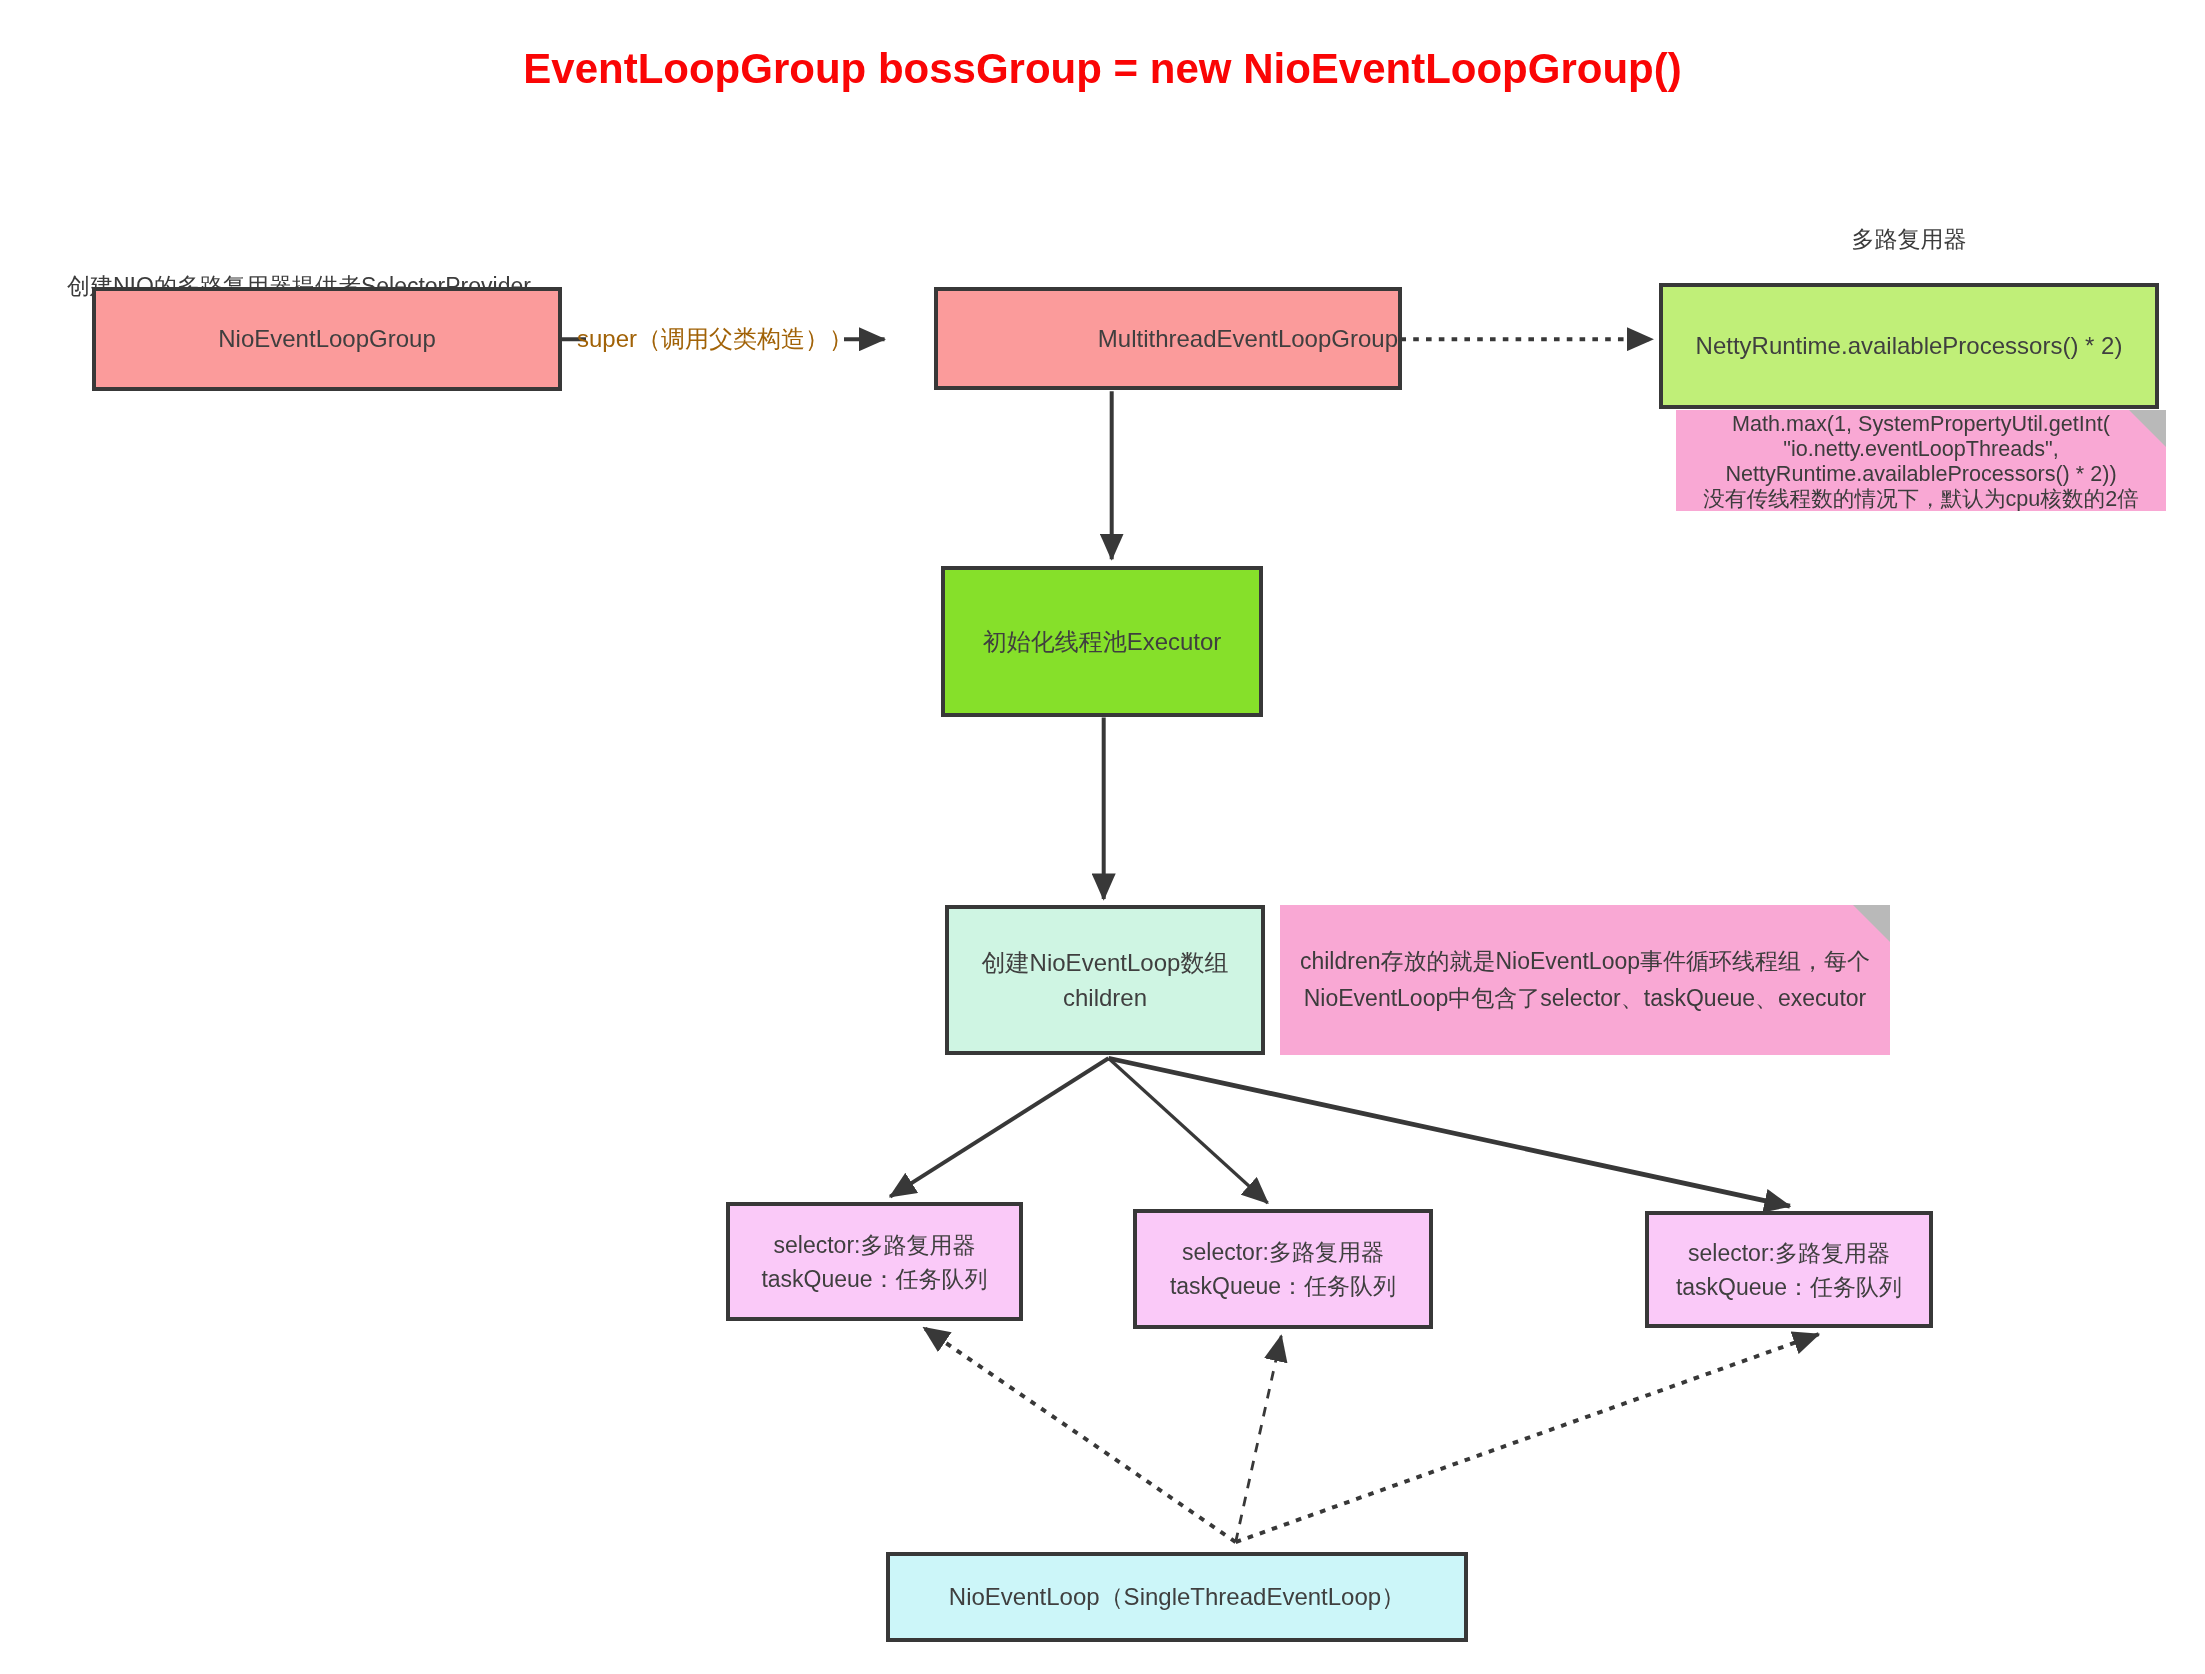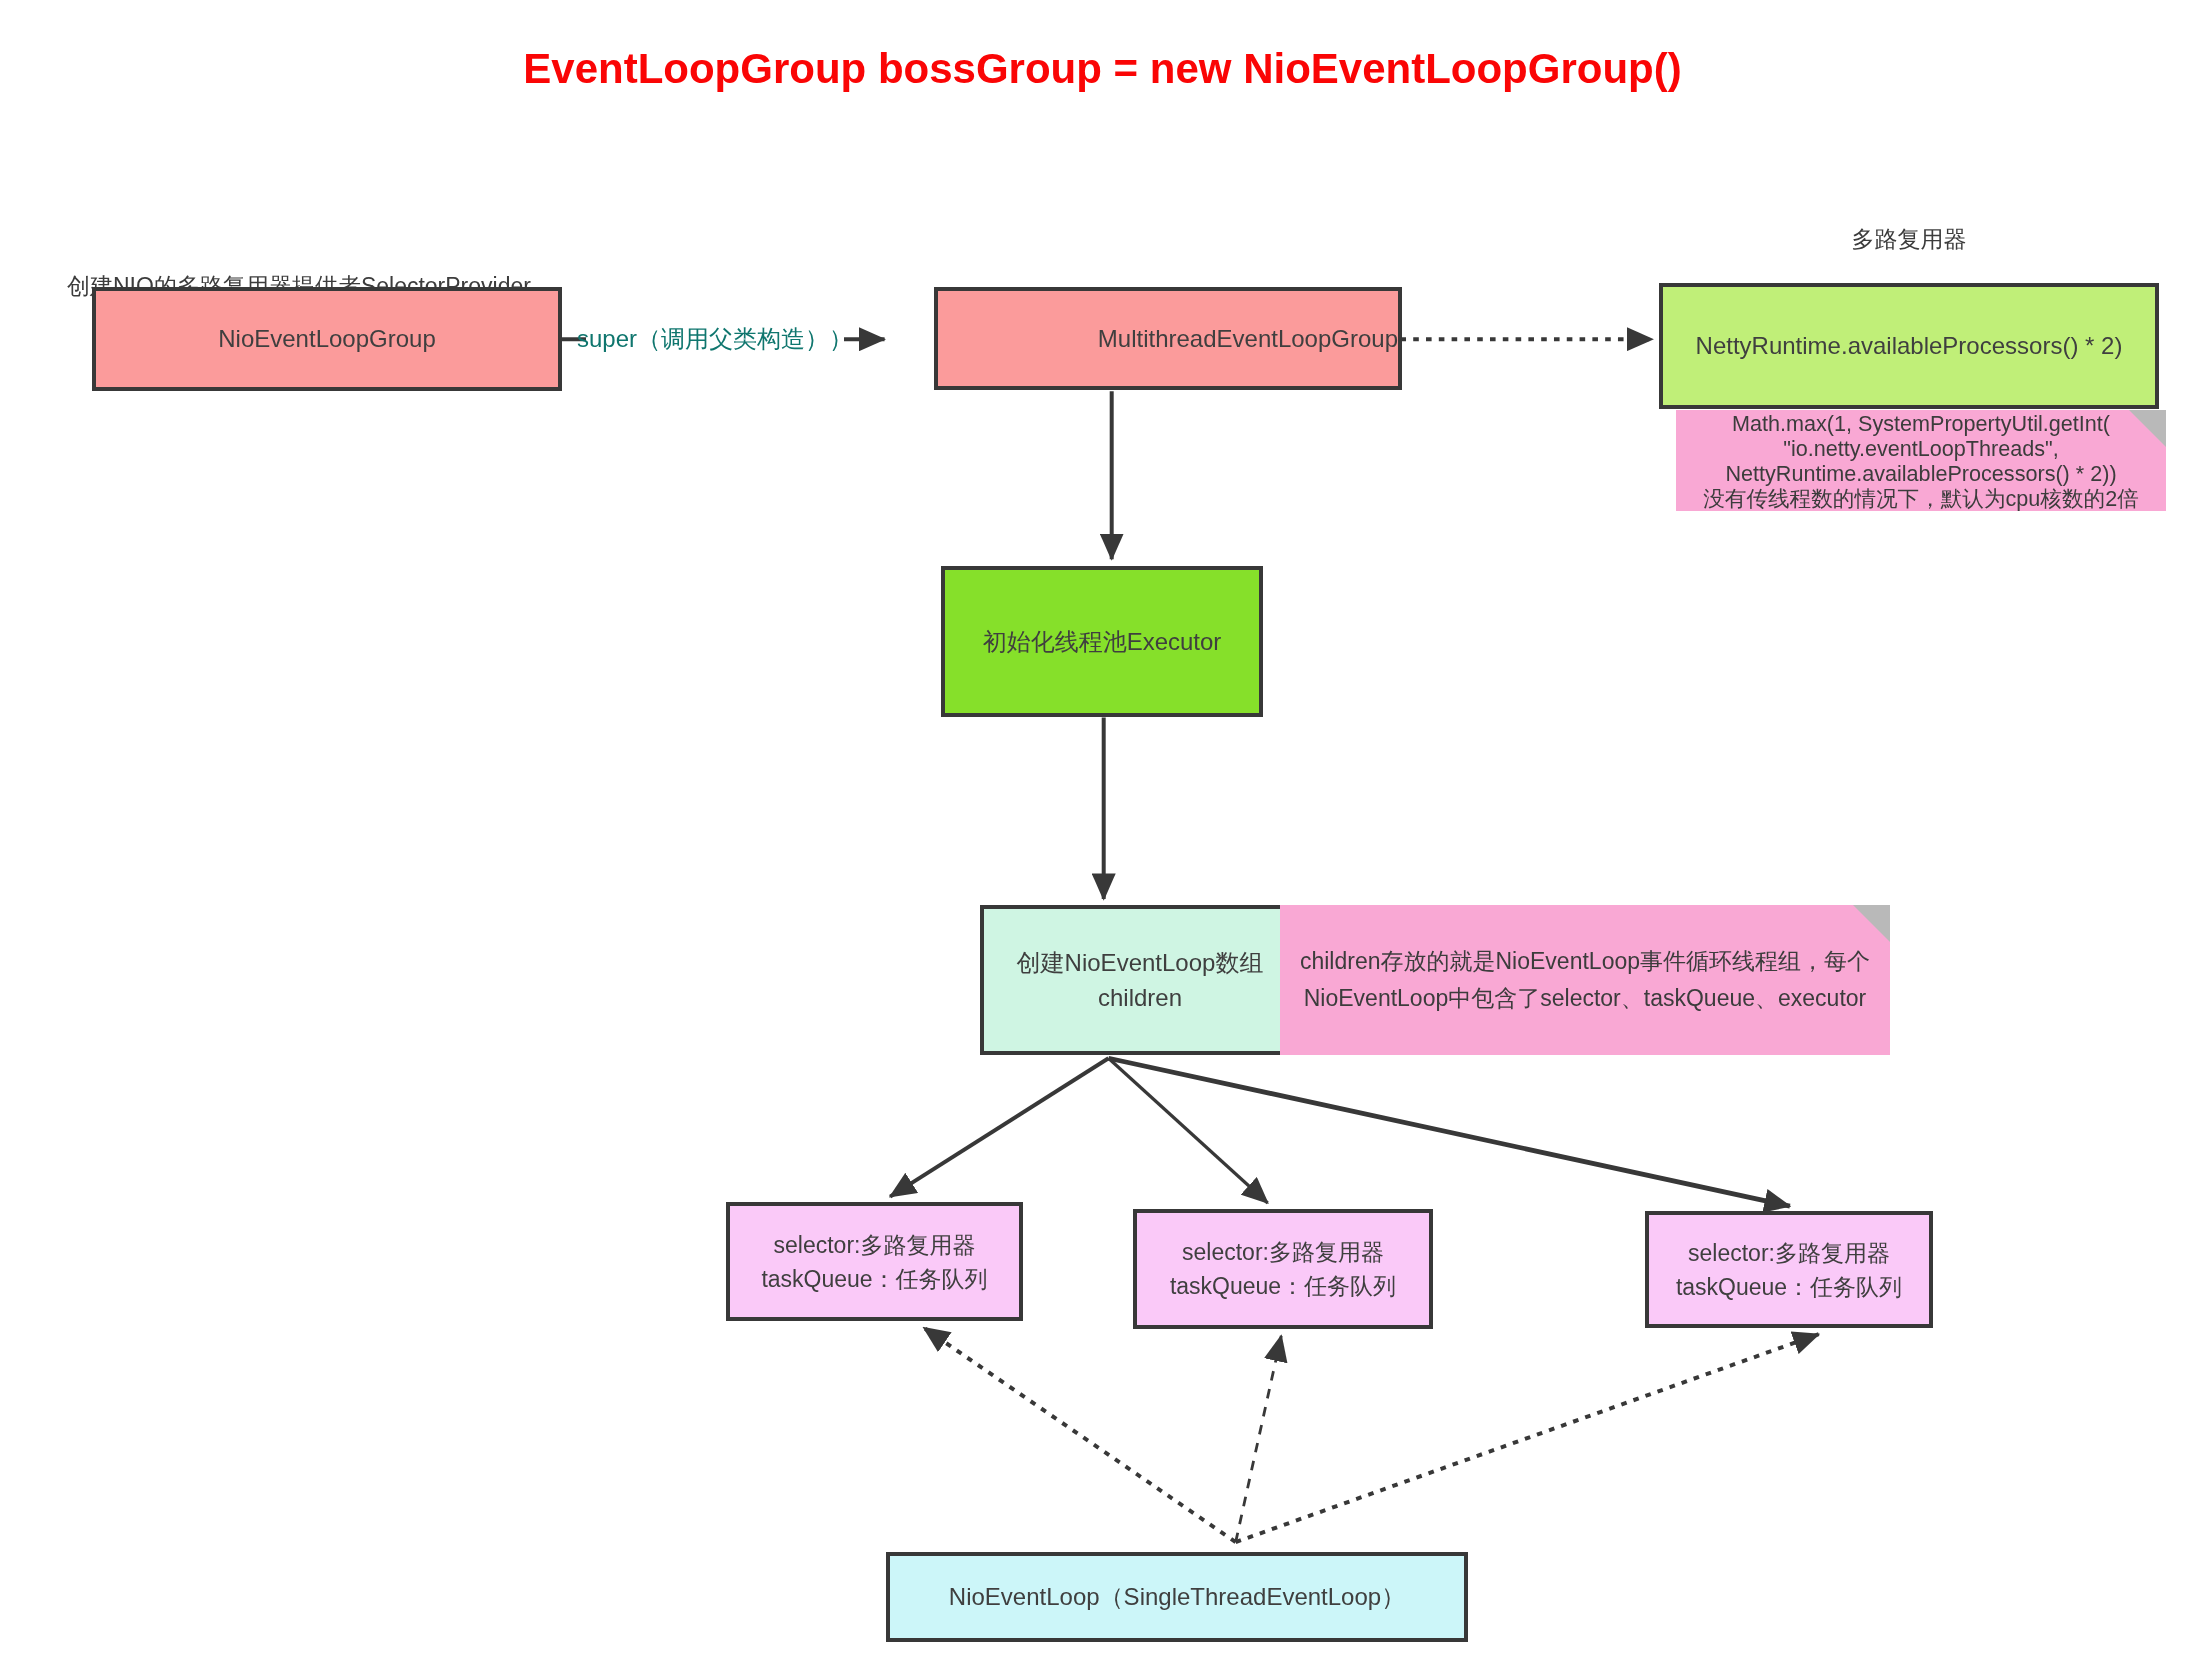--- a/index.html
+++ b/index.html
@@ -28,21 +28,21 @@
     box-sizing:border-box;
     display:flex;flex-direction:column;align-items:center;justify-content:center;
     text-align:center;
     font-size:24px;color:#3f3f3f;
     z-index:2;
     line-height:34px;
   }
   .pink{background:#fb9b9b;margin-left:42px;}
   .lightgreen{background:#c0ef78;}
   .brightgreen{background:#86e02a;}
-  .mint{background:#cff5e3;margin-left:35px;}
+  .mint{background:#cff5e3;}
   .purple{background:#fac9f8;}
   .cyan{background:#ccf6f9;}
   .note{
     position:absolute;
     background:#f9a8d4;
     z-index:2;
     box-sizing:border-box;
     display:flex;flex-direction:column;justify-content:center;
     text-align:center;color:#3c3c3c;
   }
@@ -50,21 +50,21 @@
     position:absolute;top:0;right:0;width:37px;height:37px;
     background:#b9b9b9;
     clip-path:polygon(0 0,100% 0,100% 100%);
   }
   .note1{font-size:21.6px;line-height:25px;padding:1.6px 4.8px;}
   .note2{font-size:23px;line-height:37px;padding:12px 8px;}
   .super-label{
     position:absolute;
     background:#ffffff;
     z-index:3;
-    font-size:24px;color:#0f766e;
+    font-size:24px;color:#a16207;
     text-align:center;
     white-space:nowrap;
     display:flex;align-items:center;justify-content:center;
   }
   .nl{display:block;}
 </style>
 </head>
 <body>
 
 <div class="canvas">

